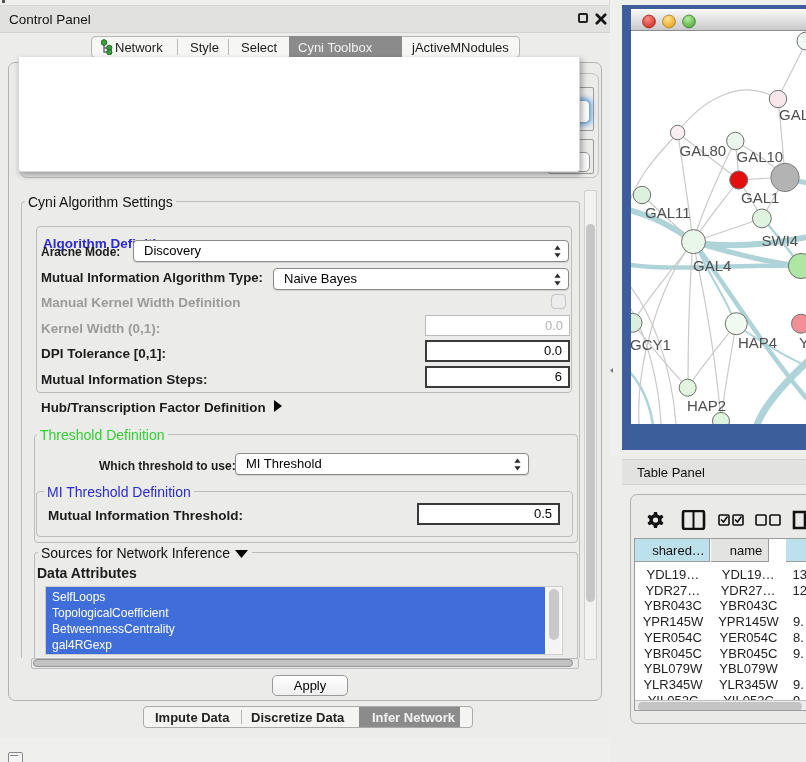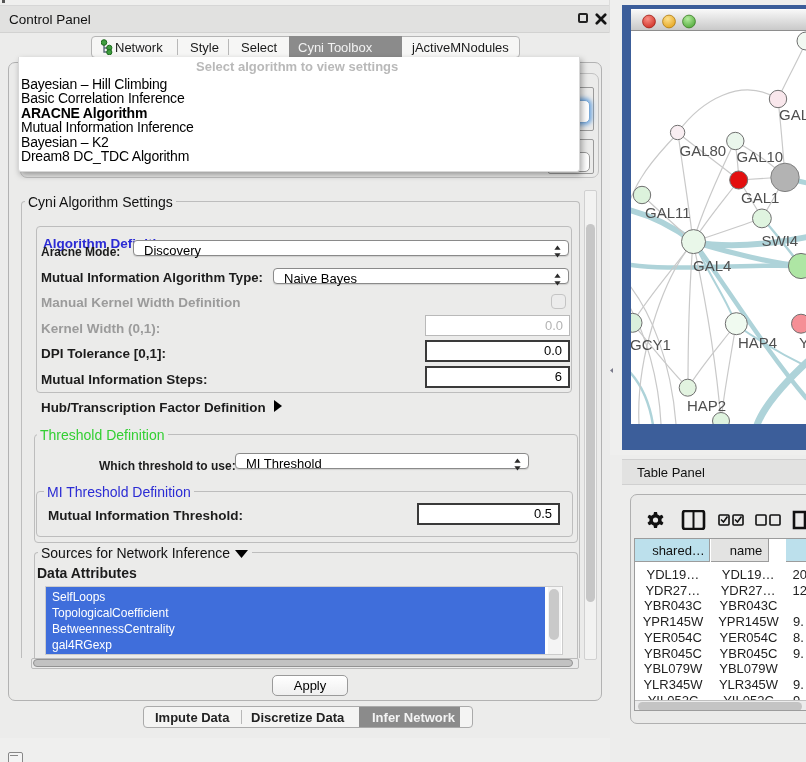--- a/index.html
+++ b/index.html
@@ -1,20 +1,20 @@
 <!DOCTYPE html>
 <html><head>
 <meta charset="utf-8">
 <style>
 * { margin:0; padding:0; box-sizing:border-box; }
 html,body { width:806px; height:762px; }
 body { font-family:"Liberation Sans", sans-serif; background:#efefee; position:relative; overflow:hidden; }
 .abs { position:absolute; }
 .blabel { font-size:12px; font-weight:bold; color:#1c1c1c; }
-.combo { position:absolute; background:#fff; border:1px solid #8a8a8a; border-radius:4px; height:16px; font-size:13px; color:#000; line-height:20px; padding-left:10px; box-shadow:0 1px 1px rgba(0,0,0,0.12); }
+.combo { position:absolute; background:#fff; border:1px solid #8a8a8a; border-radius:4px; height:22px; font-size:13px; color:#000; line-height:20px; padding-left:10px; box-shadow:0 1px 1px rgba(0,0,0,0.12); }
 .field { position:absolute; background:#fff; text-align:right; font-size:13px; padding-right:6px; }
 </style>
 </head>
 <body>
 
 <div class="abs" style="left:0;top:0;width:610px;height:762px;background:#efefee;"></div>
 <div class="abs" style="left:2px;top:0;width:3px;height:3px;background:#555;"></div>
 <div class="abs" style="left:0;top:5px;width:610px;height:28px;background:#e1e1e0;border-top:1px solid #d6d6d6;border-bottom:1px solid #d2d2d1;"></div>
 <div class="abs" style="left:9px;top:12px;font-size:13.5px;color:#111;">Control Panel</div>
 <div class="abs" style="left:578px;top:13px;width:10px;height:10px;border:2px solid #222;border-radius:2px;"></div>
@@ -46,29 +46,20 @@
   <div class="abs" style="left:86px;top:3px;width:1px;height:16px;background:#b8b8b8;"></div>
   <span class="abs" style="left:99px;top:4px;">Style</span>
   <div class="abs" style="left:137px;top:3px;width:1px;height:16px;background:#b8b8b8;"></div>
   <span class="abs" style="left:150px;top:4px;">Select</span>
   <div class="abs" style="left:198px;top:0;width:113px;height:22px;background:#8b8b8b;"></div>
   <span class="abs" style="left:207px;top:4px;color:#f2f2f2;">Cyni Toolbox</span>
   <span class="abs" style="left:321px;top:4px;">jActiveMNodules</span>
 </div>
 
 <div class="abs" style="left:18px;top:57px;width:562px;height:115px;background:#fff;border:1px solid #d8d8d8;border-top:none;box-shadow:2px 3px 6px rgba(0,0,0,0.35);border-radius:0 0 3px 3px;">
-  <div class="abs" style="left:177px;top:2px;font-size:13px;font-weight:bold;color:#b9b9b9;">Select algorithm to view settings</div>
-  <div class="abs" style="left:2px;top:20px;font-size:14px;color:#000;line-height:14.4px;letter-spacing:-0.2px;">
-    Bayesian – Hill Climbing<br>
-    Basic Correlation Inference<br>
-    <b>ARACNE Algorithm</b><br>
-    Mutual Information Inference<br>
-    Bayesian – K2<br>
-    Dream8 DC_TDC Algorithm
-  </div>
 </div>
 
 <div class="abs" style="left:21px;top:201px;width:559px;height:457px;border:1px solid #bdbdbd;border-bottom:none;border-radius:4px 4px 0 0;"></div>
 <div class="abs" style="left:25px;top:194px;background:#ebebea;padding:0 3px;font-size:14px;color:#111;">Cyni Algorithm Settings</div>
 
 <div class="abs" style="left:584px;top:190px;width:13px;height:470px;background:#f2f2f1;border:1px solid #d0d0d0;border-radius:2px;"></div>
 <div class="abs" style="left:586px;top:224px;width:9px;height:378px;background:#c6c6c6;border-radius:5px;"></div>
 
 <div class="abs" style="left:31px;top:658px;width:548px;height:11px;background:#eaeaea;border:1px solid #bbb;border-radius:2px;"></div>
 <div class="abs" style="left:33px;top:659px;width:540px;height:8px;background:#c2c2c2;border:1px solid #929292;border-radius:4px;"></div>
@@ -260,21 +251,21 @@
 </svg>
 
 <div class="abs" style="left:634px;top:538px;width:172px;height:173px;background:#fff;border:1px solid #9c9c9c;border-right:none;overflow:hidden;">
   <div class="abs" style="left:0;top:0;width:75px;height:23px;background:#bce0ec;border-right:1px solid #9c9c9c;border-bottom:1px solid #9c9c9c;text-align:center;font-size:13px;line-height:23px;color:#111;padding-left:13px;">shared…</div>
   <div class="abs" style="left:76px;top:0;width:58px;height:23px;background:#e3e3e2;border-right:1px solid #9c9c9c;border-bottom:1px solid #9c9c9c;text-align:center;font-size:13px;line-height:23px;color:#111;padding-left:13px;">name</div>
   <div class="abs" style="left:151px;top:0;width:25px;height:23px;background:#bce0ec;border-bottom:1px solid #9c9c9c;"></div>
   <div class="abs" style="left:0;top:28px;width:172px;font-size:13px;color:#222;line-height:15.7px;">
     <div style="display:flex;">
         <span style="width:76px;text-align:center;">YDL19…</span>
         <span style="width:75px;text-align:center;">YDL19…</span>
-        <span style="padding-left:7px;">20</span>
+        <span style="padding-left:7px;">13</span>
       </div>
     <div style="display:flex;">
         <span style="width:76px;text-align:center;">YDR27…</span>
         <span style="width:75px;text-align:center;">YDR27…</span>
         <span style="padding-left:7px;">12</span>
       </div>
     <div style="display:flex;">
         <span style="width:76px;text-align:center;">YBR043C</span>
         <span style="width:75px;text-align:center;">YBR043C</span>
         <span></span>

